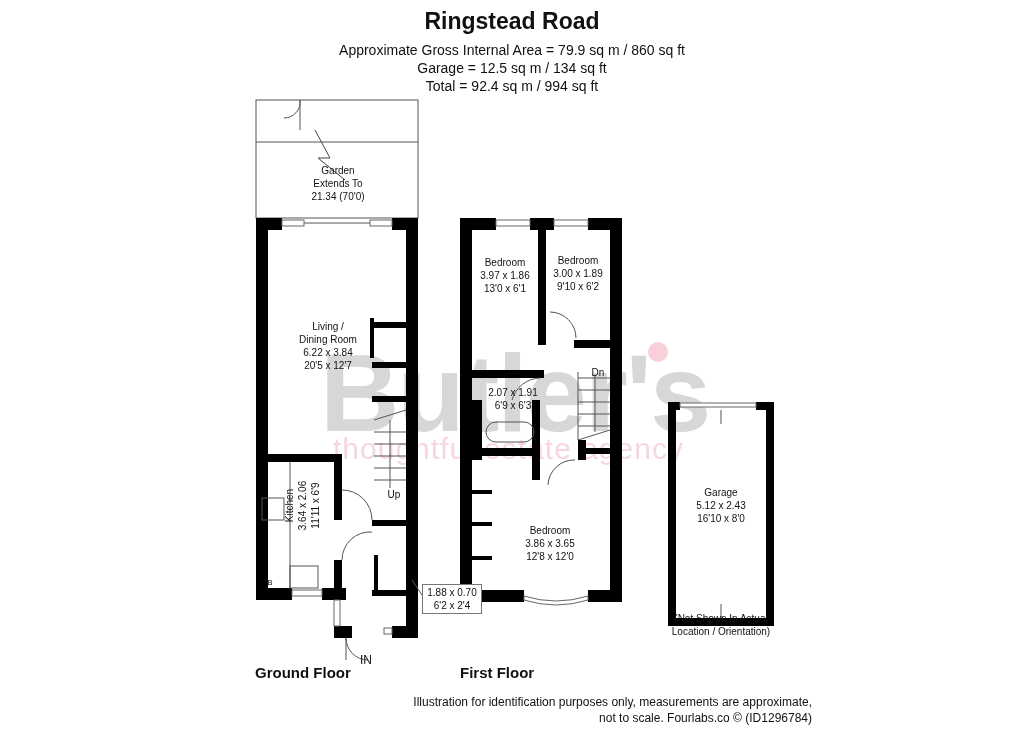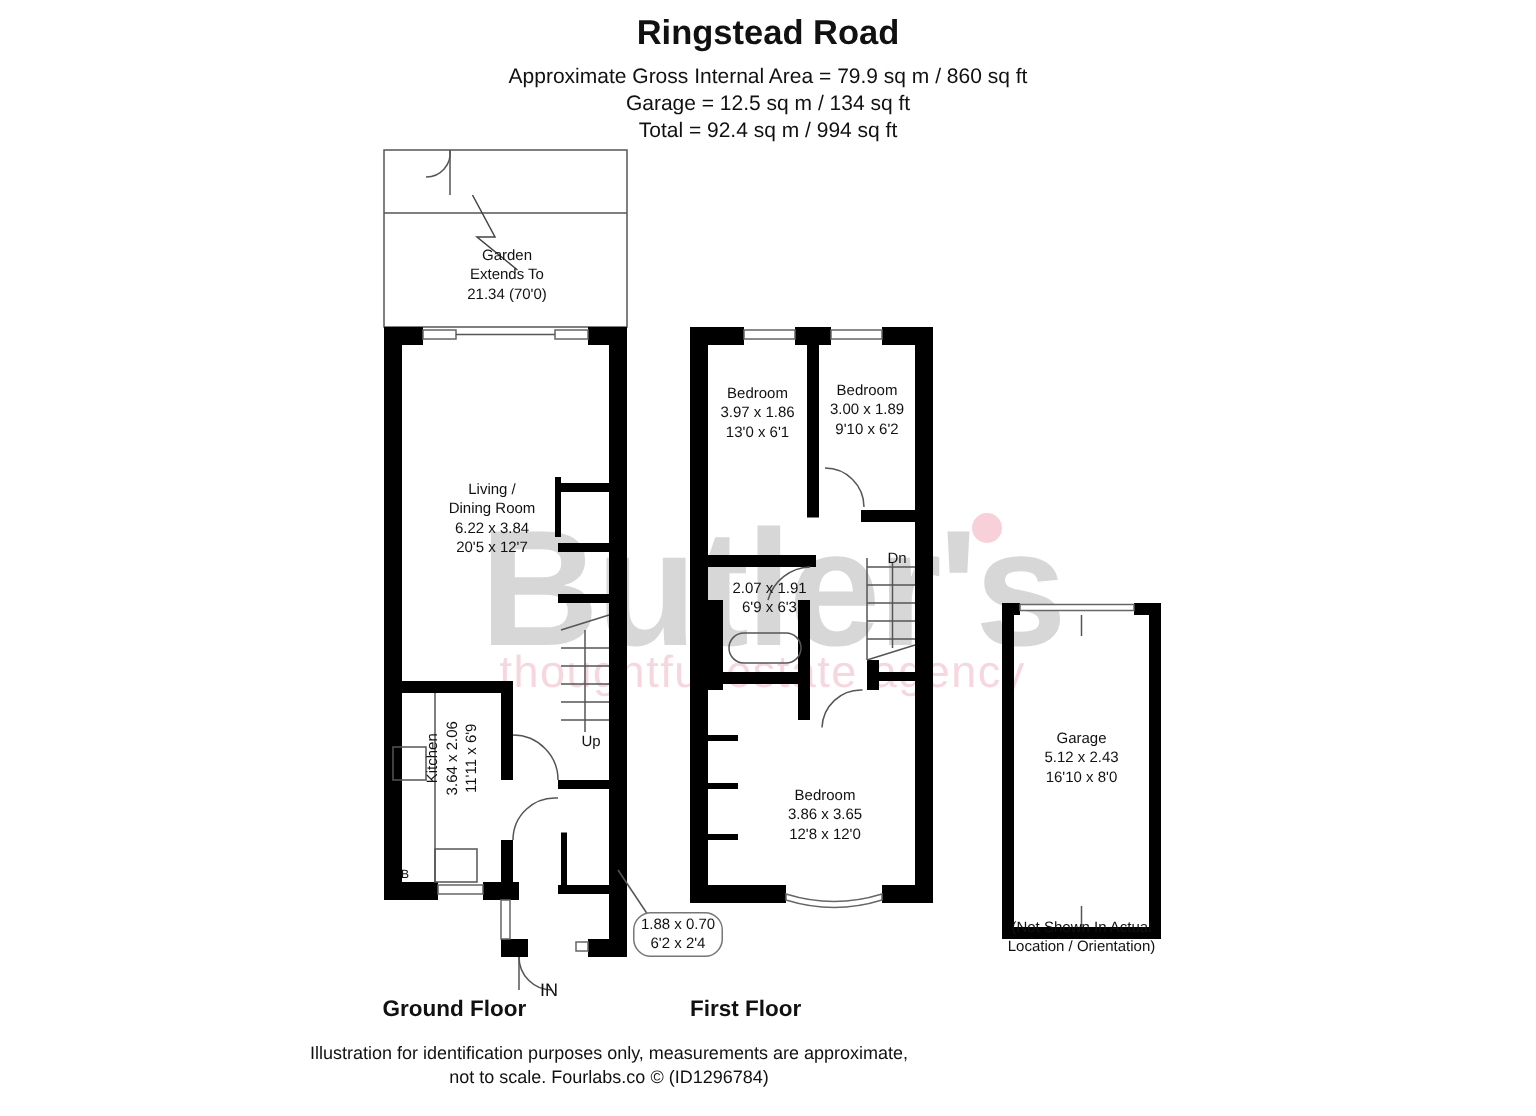--- a/index.html
+++ b/index.html
@@ -4,21 +4,21 @@
   <style>
     html, body { margin: 0; padding: 0; background: #ffffff; }
     body { width: 1024px; height: 744px; position: relative; overflow: hidden;
            font-family: "Liberation Sans", sans-serif; color: #111; }
     .title { position: absolute; left: 0; width: 1024px; top: 8px; text-align: center;
              font-size: 23px; font-weight: bold; }
     .sub { position: absolute; left: 0; width: 1024px; text-align: center; font-size: 14px; }
     .plan { position: absolute; left: 0; top: 0; }
     .label { position: absolute; text-align: center; font-size: 10px; line-height: 13px; }
     .floor-label { position: absolute; font-size: 15px; font-weight: bold; }
-    .footer { position: absolute; left: 0; width: 812px; text-align: center; font-size: 12px; line-height: 16px; }
+    .footer { position: absolute; left: 0; width: 812px; text-align: right; font-size: 12px; line-height: 16px; }
     .watermark { position: absolute; left: 320px; top: 338px; font-size: 110px; font-weight: bold;
                  color: rgba(140,140,140,0.35); letter-spacing: -2px; line-height: 1; }
     .watermark2 { position: absolute; left: 333px; top: 432px; font-size: 30px;
                   color: rgba(230,140,160,0.35); letter-spacing: 1px; }
     .dot { position: absolute; left: 648px; top: 342px; width: 20px; height: 20px; border-radius: 50%;
            background: rgba(240,150,170,0.45); }
     .callout { position: absolute; border: 1px solid #777; background: #fff; font-size: 10px;
                line-height: 13px; text-align: center; padding: 1px 3px; }
   </style>
 </head>
@@ -160,21 +160,21 @@
 <div class="label" style="left:262px; top:486px; width:80px; transform: rotate(-90deg);">
   <div>Kitchen</div>
   <div>3.64 x 2.06</div>
   <div>11'11 x 6'9</div>
 </div>
 
 <div class="label" style="left:382px; top:488px; width:24px;">Up</div>
 <div class="label" style="left:354px; top:640px; width:24px; font-size:12px;margin-top:14px;">IN</div>
 <div class="label" style="left:264px; top:576px; width:12px; font-size:8px;">B</div>
 
-<div class="callout" style="left:422px; top:608px; width:52px;border-radius:12px;">
+<div class="callout" style="left:422px; top:584px; width:52px;">
   <div>1.88 x 0.70</div>
   <div>6'2 x 2'4</div>
 </div>
 
 <div class="floor-label" style="left:255px; top:664px;text-align:right;">Ground Floor</div>
 
 <div class="label" style="left:472px; top:256px; width:66px;">
   <div>Bedroom</div>
   <div>3.97 x 1.86</div>
   <div>13'0 x 6'1</div>

